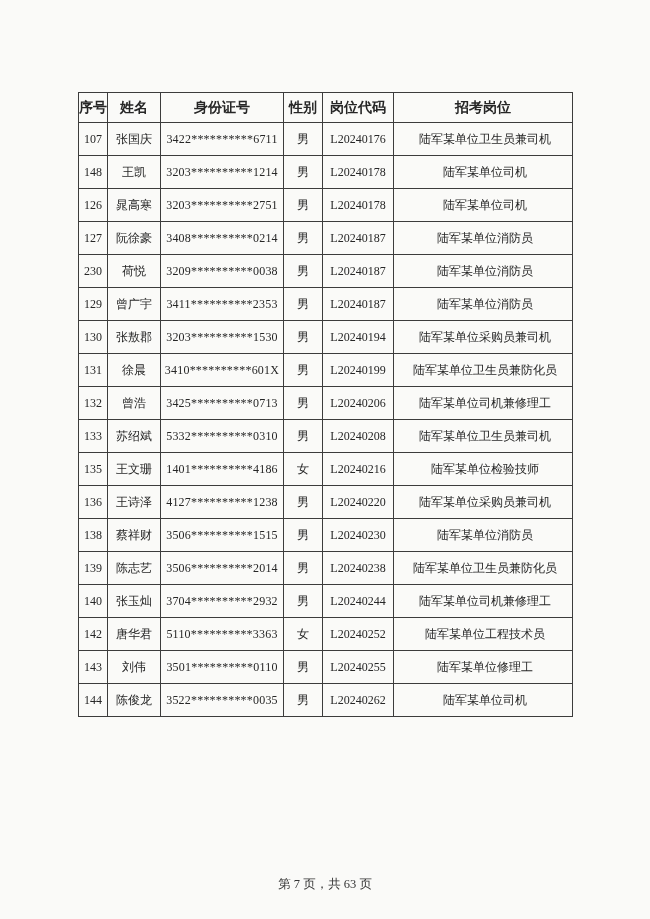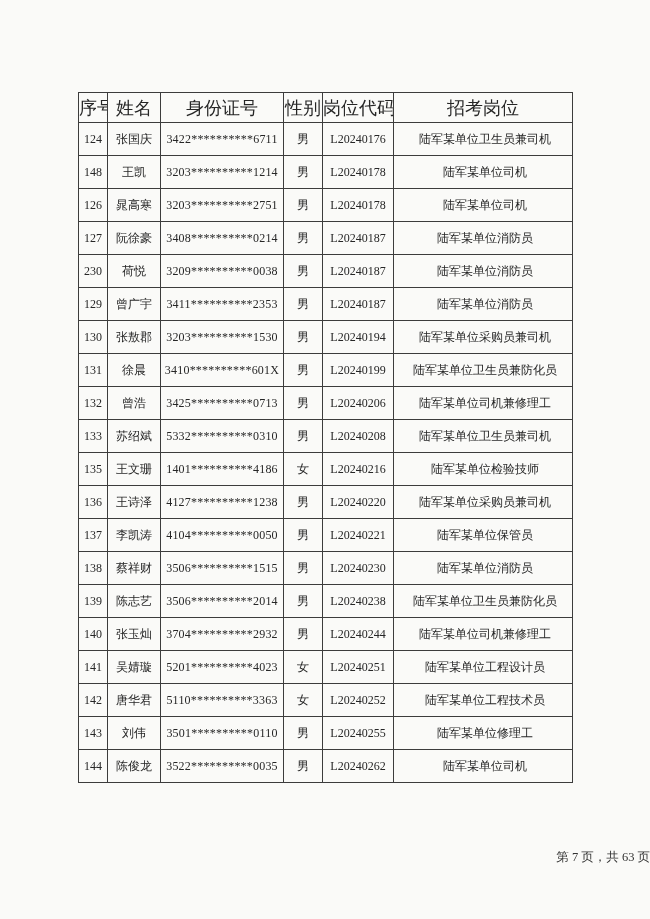--- a/index.html
+++ b/index.html
@@ -34,40 +34,40 @@
     border: 1px solid #3c3c3c;
     text-align: center;
     vertical-align: middle;
     padding: 0;
     overflow: hidden;
     white-space: nowrap;
     font-weight: normal;
   }
   table.roster thead th {
     height: 29px;
-    font-weight: normal;
-    font-size: 18px;
+    font-weight: bold;
+    font-size: 14px;
   }
   table.roster tbody td {
     height: 32px;
   }
   table.roster td.col-5 {
     text-align: center;
     padding-left: 4px;
   }
   table.roster td.col-2 {
     letter-spacing: 0.2px;
     text-align: center;
   }
   .footer {
     position: absolute;
     left: 0;
-    top: 849px;
+    top: 876px;
     width: 650px;
-    text-align: right;
+    text-align: center;
     font-size: 12.5px;
     color: #333333;
   }
 </style>
 </head>
 <body>
 
 <div class="page">
 
   <table class="roster">
@@ -84,21 +84,21 @@
         <th>序号</th>
         <th>姓名</th>
         <th>身份证号</th>
         <th>性别</th>
         <th>岗位代码</th>
         <th>招考岗位</th>
       </tr>
     </thead>
     <tbody>
         <tr>
-          <td class="col-0">124</td>
+          <td class="col-0">107</td>
           <td class="col-1">张国庆</td>
           <td class="col-2">3422**********6711</td>
           <td class="col-3">男</td>
           <td class="col-4">L20240176</td>
           <td class="col-5">陆军某单位卫生员兼司机</td>
         </tr>
         <tr>
           <td class="col-0">148</td>
           <td class="col-1">王凯</td>
           <td class="col-2">3203**********1214</td>
@@ -180,28 +180,20 @@
         </tr>
         <tr>
           <td class="col-0">136</td>
           <td class="col-1">王诗泽</td>
           <td class="col-2">4127**********1238</td>
           <td class="col-3">男</td>
           <td class="col-4">L20240220</td>
           <td class="col-5">陆军某单位采购员兼司机</td>
         </tr>
         <tr>
-          <td class="col-0">137</td>
-          <td class="col-1">李凯涛</td>
-          <td class="col-2">4104**********0050</td>
-          <td class="col-3">男</td>
-          <td class="col-4">L20240221</td>
-          <td class="col-5">陆军某单位保管员</td>
-        </tr>
-        <tr>
           <td class="col-0">138</td>
           <td class="col-1">蔡祥财</td>
           <td class="col-2">3506**********1515</td>
           <td class="col-3">男</td>
           <td class="col-4">L20240230</td>
           <td class="col-5">陆军某单位消防员</td>
         </tr>
         <tr>
           <td class="col-0">139</td>
           <td class="col-1">陈志艺</td>
@@ -210,28 +202,20 @@
           <td class="col-4">L20240238</td>
           <td class="col-5">陆军某单位卫生员兼防化员</td>
         </tr>
         <tr>
           <td class="col-0">140</td>
           <td class="col-1">张玉灿</td>
           <td class="col-2">3704**********2932</td>
           <td class="col-3">男</td>
           <td class="col-4">L20240244</td>
           <td class="col-5">陆军某单位司机兼修理工</td>
-        </tr>
-        <tr>
-          <td class="col-0">141</td>
-          <td class="col-1">吴婧璇</td>
-          <td class="col-2">5201**********4023</td>
-          <td class="col-3">女</td>
-          <td class="col-4">L20240251</td>
-          <td class="col-5">陆军某单位工程设计员</td>
         </tr>
         <tr>
           <td class="col-0">142</td>
           <td class="col-1">唐华君</td>
           <td class="col-2">5110**********3363</td>
           <td class="col-3">女</td>
           <td class="col-4">L20240252</td>
           <td class="col-5">陆军某单位工程技术员</td>
         </tr>
         <tr>

